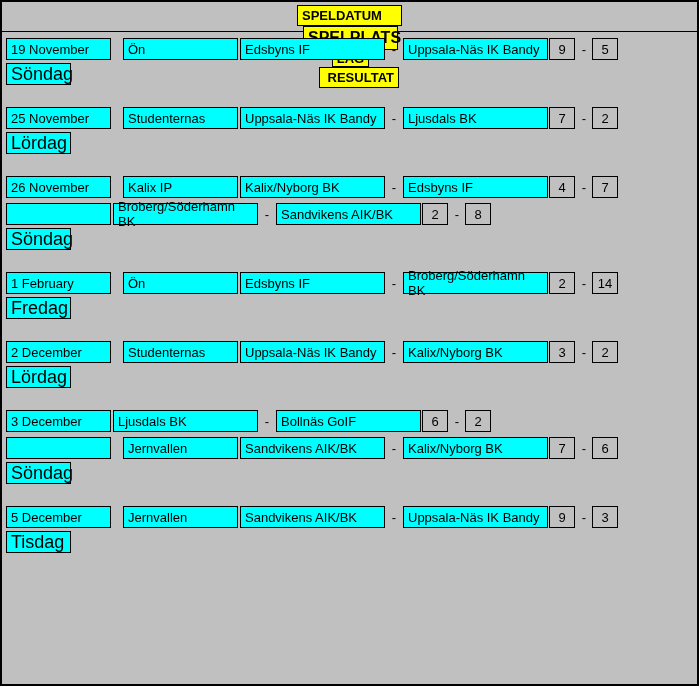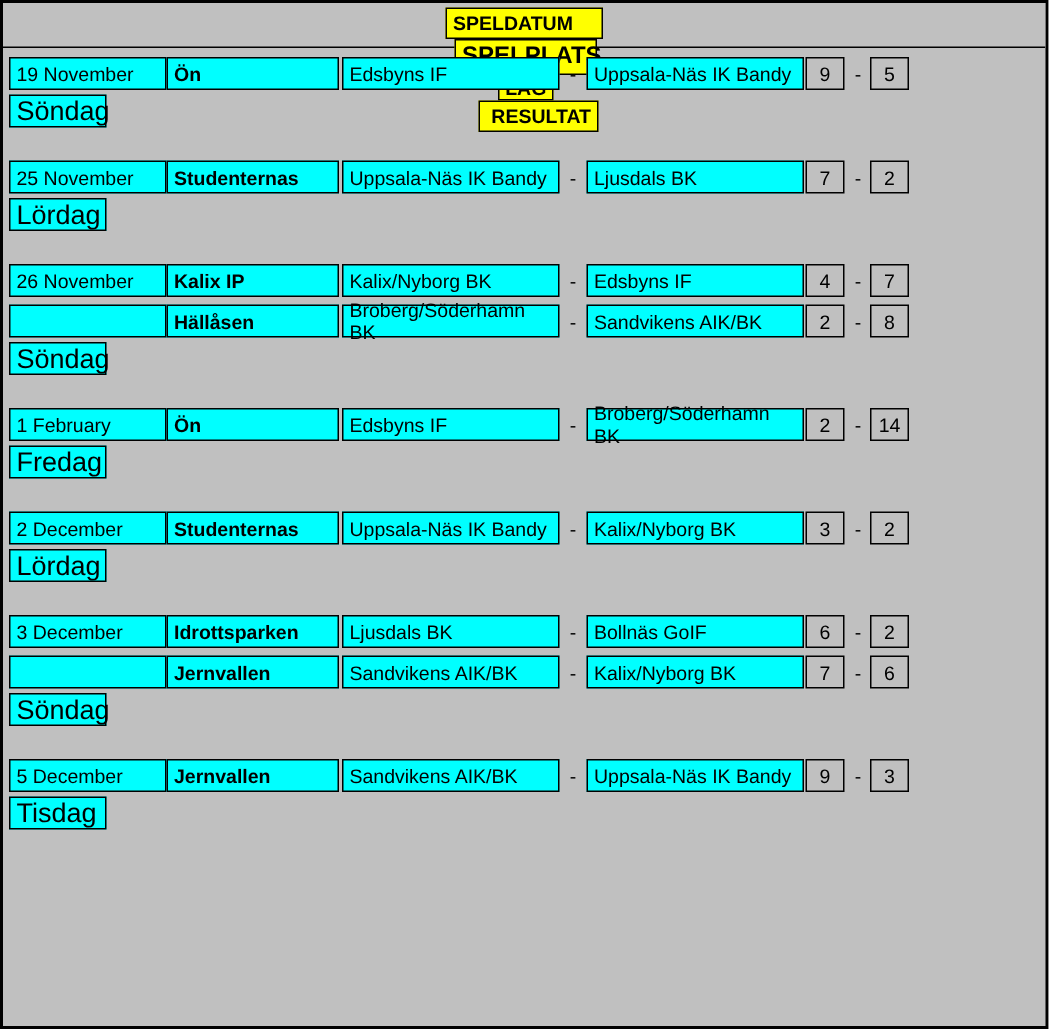--- a/index.html
+++ b/index.html
@@ -35,22 +35,21 @@
     .cell-venue {
       width: 115px;
       min-width: 115px;
       background-color: cyan;
       border: 1px solid #000;
       padding: 2px 4px;
       font-size: 13px;
       height: 22px;
       display: flex;
       align-items: center;
-      margin-left: 0;
-      font-weight: bold;
+      margin-left: 12px;
     }
     .cell-team {
       width: 145px;
       min-width: 145px;
       background-color: cyan;
       border: 1px solid #000;
       padding: 2px 4px;
       font-size: 13px;
       height: 22px;
       display: flex;
@@ -197,21 +196,20 @@
           <div class="cell-venue">Kalix IP</div>
           <div class="cell-team">Kalix/Nyborg BK</div>
           <div class="cell-dash">-</div>
           <div class="cell-team">Edsbyns IF</div>
           <div class="cell-score">4</div>
           <div class="cell-dash">-</div>
           <div class="cell-score">7</div>
         </div>
         <div class="game-row">
           <div class="cell-date"></div>
-          <div class="cell-venue">Hällåsen</div>
           <div class="cell-team">Broberg/Söderhamn BK</div>
           <div class="cell-dash">-</div>
           <div class="cell-team">Sandvikens AIK/BK</div>
           <div class="cell-score">2</div>
           <div class="cell-dash">-</div>
           <div class="cell-score">8</div>
         </div>
         <div class="day-row">
           <div class="cell-day">Söndag</div>
         </div>
@@ -245,21 +243,20 @@
           <div class="cell-score">2</div>
         </div>
         <div class="day-row">
           <div class="cell-day">Lördag</div>
         </div>
         <div class="spacer"></div>
       </div>
       <div class="row-group">
         <div class="game-row">
           <div class="cell-date">3 December</div>
-          <div class="cell-venue">Idrottsparken</div>
           <div class="cell-team">Ljusdals BK</div>
           <div class="cell-dash">-</div>
           <div class="cell-team">Bollnäs GoIF</div>
           <div class="cell-score">6</div>
           <div class="cell-dash">-</div>
           <div class="cell-score">2</div>
         </div>
         <div class="game-row">
           <div class="cell-date"></div>
           <div class="cell-venue">Jernvallen</div>

